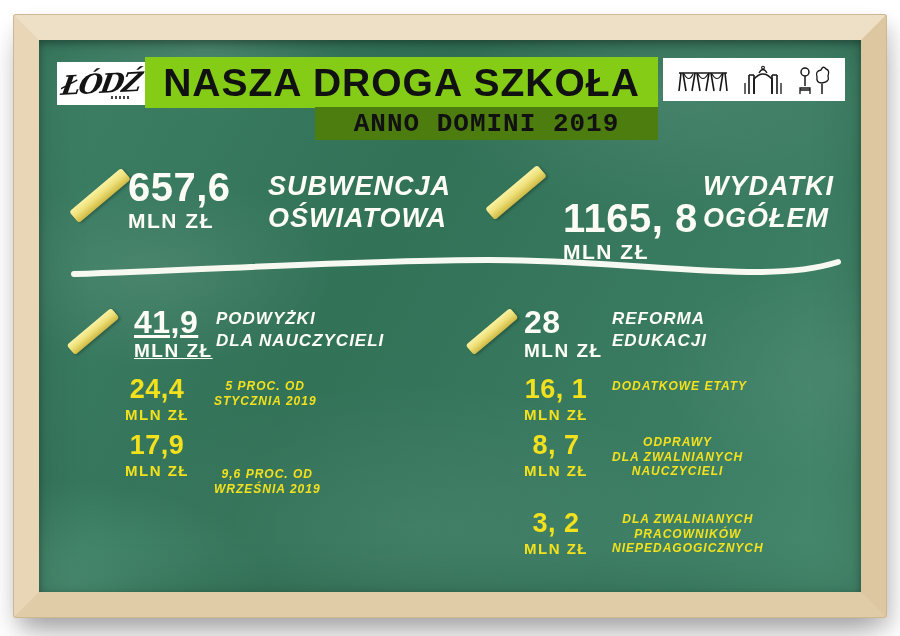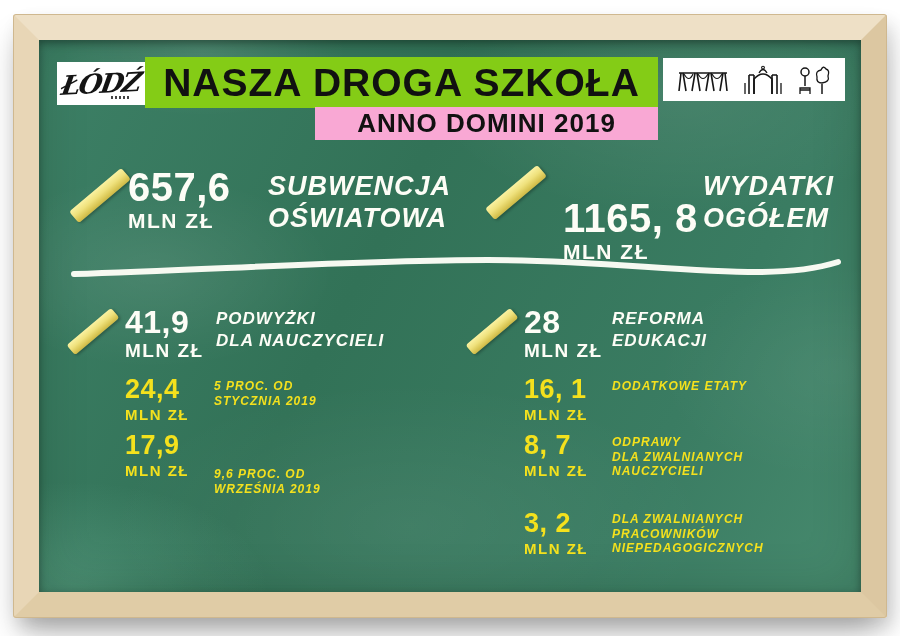--- a/index.html
+++ b/index.html
@@ -52,21 +52,21 @@
   .title-band {
     position:absolute; left:145px; top:57px; width:513px; height:51px;
     background:#84cc16; display:flex; align-items:center; justify-content:center;
   }
   .title-text {
     font-size:39px; font-weight:700; color:#111111; letter-spacing:1px; white-space:nowrap;
   }
 
   .subtitle-band {
     position:absolute; left:315px; top:107px; width:343px; height:33px;
-    background:#f9a8d4; display:flex; align-items:center; justify-content:center;
+    background:#4d7c0f; display:flex; align-items:center; justify-content:center;font-family:Liberation Mono, monospace;
   }
   .subtitle-text { font-size:26px; font-weight:700; color:#111111; letter-spacing:1px; white-space:nowrap; }
 
   .icons-box {
     position:absolute; left:663px; top:58px; width:182px; height:43px;
     background:#ffffff; display:flex; align-items:center; justify-content:space-evenly;
   }
   .icons-box svg { display:block; }
 
   
@@ -81,21 +81,21 @@
   
   .divider { position:absolute; left:68px; top:248px; }
 
   
   .num { position:absolute; text-align:left; }
   .num .val { font-weight:700; line-height:0.95; letter-spacing:0.5px; white-space:nowrap; }
   .num .unit { font-weight:700; letter-spacing:1.5px; margin-top:3px; white-space:nowrap; }
   .lbl { position:absolute; font-weight:700; letter-spacing:1px; white-space:nowrap;font-style:italic; }
 
   .white { color:#fdfdf6; }
-  .yellow { color:#f4e11d; }
+  .yellow { color:#f4e11d;text-align:center; }
 
   .big .val { font-size:40px; }
   .big .unit { font-size:21px; }
   .lbl.big-lbl { font-size:27px; line-height:1.2; }
 
   .mid .val { font-size:32px; }
   .mid .unit { font-size:19px; }
   .lbl.mid-lbl { font-size:17px; line-height:1.3; }
 
   .sub .val { font-size:27px; }
@@ -173,21 +173,21 @@
   <div class="lbl big-lbl white" style="left:703px; top:170px;">
     <div>WYDATKI</div>
     <div>OGÓŁEM</div>
   </div>
 
   <svg class="divider" width="776" height="44" viewBox="0 0 776 44">
     <path d="M6 26 C140 22 290 12 420 12 C530 12 610 24 690 24 C730 24 754 19 770 14" stroke="#fdfdf6" stroke-width="6" fill="none" stroke-linecap="round" opacity="0.97"></path>
   </svg>
 
   <span class="chalk sm" style="left:64px; top:325px;"></span>
-  <div class="num mid white" style="left:125px; top:307px;">
+  <div class="num mid white" style="left:134px; top:307px;text-decoration:underline;">
     <div class="val">41,9</div>
     <div class="unit">MLN ZŁ</div>
   </div>
   <div class="lbl mid-lbl white" style="left:216px; top:308px;">
     <div>PODWYŻKI</div>
     <div>DLA NAUCZYCIELI</div>
   </div>
 
   <div class="num sub yellow" style="left:125px; top:377px;">
     <div class="val">24,4</div>

